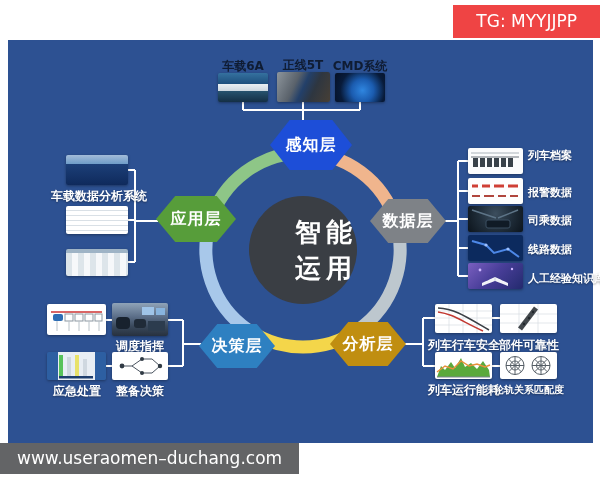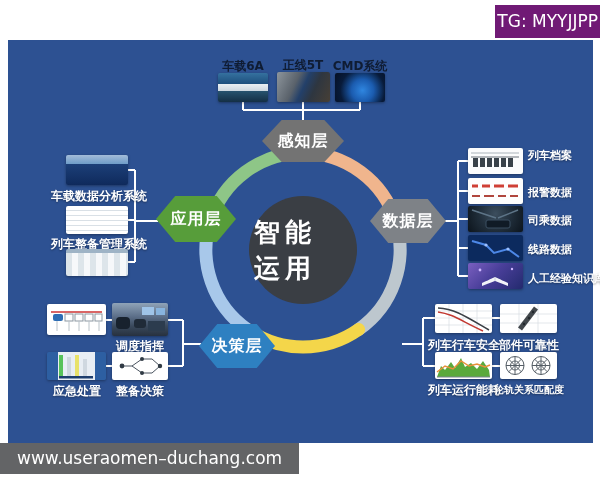--- a/index.html
+++ b/index.html
@@ -3,36 +3,36 @@
 <meta charset="utf-8">
 <style>
   html,body{margin:0;padding:0;}
   body{font-family:"DejaVu Sans",sans-serif;background:#dcdcdc;}
   .page{position:relative;width:600px;height:480px;background:#ffffff;overflow:hidden;}
   .panel{position:absolute;left:8px;top:40px;width:585px;height:403px;background:#2d5192;}
   svg.overlay{position:absolute;left:0;top:0;width:600px;height:480px;pointer-events:none;}
 
   
   .badge{position:absolute;color:#fff;font-size:17px;white-space:nowrap;}
-  .badge-top{top:5px;right:0;height:33px;line-height:33px;padding:0 2px;background:#701a75;}
+  .badge-top{top:5px;right:0;height:33px;line-height:33px;padding:0 23px;background:#ef4444;}
   .badge-bottom{top:443px;left:0;height:31px;line-height:31px;padding:0 17px;background:#636466;}
 
   
   .hex{position:absolute;display:flex;align-items:center;justify-content:center;
        clip-path:polygon(24% 0,76% 0,100% 50%,76% 100%,24% 100%,0 50%);
        color:#fff;font-weight:bold;font-size:16px;letter-spacing:1px;}
-  .hex-perception{left:262px;top:120px;width:82px;height:42px;background:#737373;}
+  .hex-perception{left:270px;top:120px;width:82px;height:50px;background:#1d4ed8;}
   .hex-data{left:370px;top:199px;width:76px;height:44px;background:#7e8287;}
   .hex-application{left:156px;top:196px;width:80px;height:46px;background:#579d3a;}
   .hex-decision{left:199px;top:324px;width:76px;height:44px;background:#2e80c1;}
   .hex-analysis{left:330px;top:322px;width:76px;height:44px;background:#c08e10;}
 
   
   .center-circle{position:absolute;left:249px;top:196px;width:108px;height:108px;border-radius:50%;
-       background:#3a3e44;display:flex;flex-direction:column;align-items:flex-start;justify-content:center;
+       background:#3a3e44;display:flex;flex-direction:column;align-items:flex-end;justify-content:center;
        color:#fff;font-weight:bold;font-size:26px;line-height:36px;letter-spacing:5px;text-indent:5px;}
 
   
   .wlabel{position:absolute;color:#fff;font-weight:bold;font-size:12px;white-space:nowrap;
           transform:translateX(-50%);text-shadow:0 1px 2px rgba(0,0,0,.4);}
   .wlabel.small{font-size:10px;}
   .slabel{position:absolute;color:#0f1c33;font-weight:bold;font-size:12px;white-space:nowrap;transform:translateX(-50%);}
   .rlabel{position:absolute;color:#fff;font-weight:bold;font-size:11px;white-space:nowrap;text-shadow:0 1px 2px rgba(0,0,0,.4);}
 
   
@@ -82,21 +82,20 @@
   <span class="slabel" style="left:243px;top:58px;">车载6A</span>
   <span class="slabel" style="left:303px;top:57px;">正线5T</span>
   <span class="slabel" style="left:360px;top:58px;">CMD系统</span>
   <div class="thumb t-6a" style="left:218px;top:73px;width:50px;height:29px;"></div>
   <div class="thumb t-5t" style="left:277px;top:72px;width:53px;height:30px;"></div>
   <div class="thumb t-cmd" style="left:335px;top:73px;width:50px;height:29px;"></div>
 
   <div class="thumb t-analysis-sys" style="left:66px;top:155px;width:62px;height:30px;"></div>
   <span class="wlabel" style="left:99px;top:188px;">车载数据分析系统</span>
   <div class="thumb t-maintenance" style="left:66px;top:206px;width:62px;height:28px;"></div>
-  <span class="wlabel" style="left:99px;top:236px;">列车整备管理系统</span>
   <div class="thumb t-remote" style="left:66px;top:249px;width:62px;height:27px;"></div>
 
   <div class="thumb t-archive" style="left:468px;top:148px;width:55px;height:26px;">
     <svg viewBox="0 0 55 26">
         <g fill="#39424a">
           <rect x="5" y="10" width="5" height="9"></rect>
           <rect x="12" y="10" width="5" height="9"></rect>
           <rect x="19" y="10" width="5" height="9"></rect>
           <rect x="26" y="10" width="5" height="9"></rect>
           <rect x="33" y="10" width="5" height="9"></rect>
@@ -276,20 +275,23 @@
     </div>
   <div class="hex hex-data">
       <span>数据层</span>
     </div>
   <div class="hex hex-application">
       <span>应用层</span>
     </div>
   <div class="hex hex-decision">
       <span>决策层</span>
     </div>
+  <div class="hex hex-analysis">
+      <span>分析层</span>
+    </div>
 
   <div class="center-circle">
     <span>智能</span>
     <span>运用</span>
   </div>
 
   <div class="badge badge-top">TG: MYYJJPP</div>
   <div class="badge badge-bottom">www.useraomen–duchang.com</div>
 
 </div>

